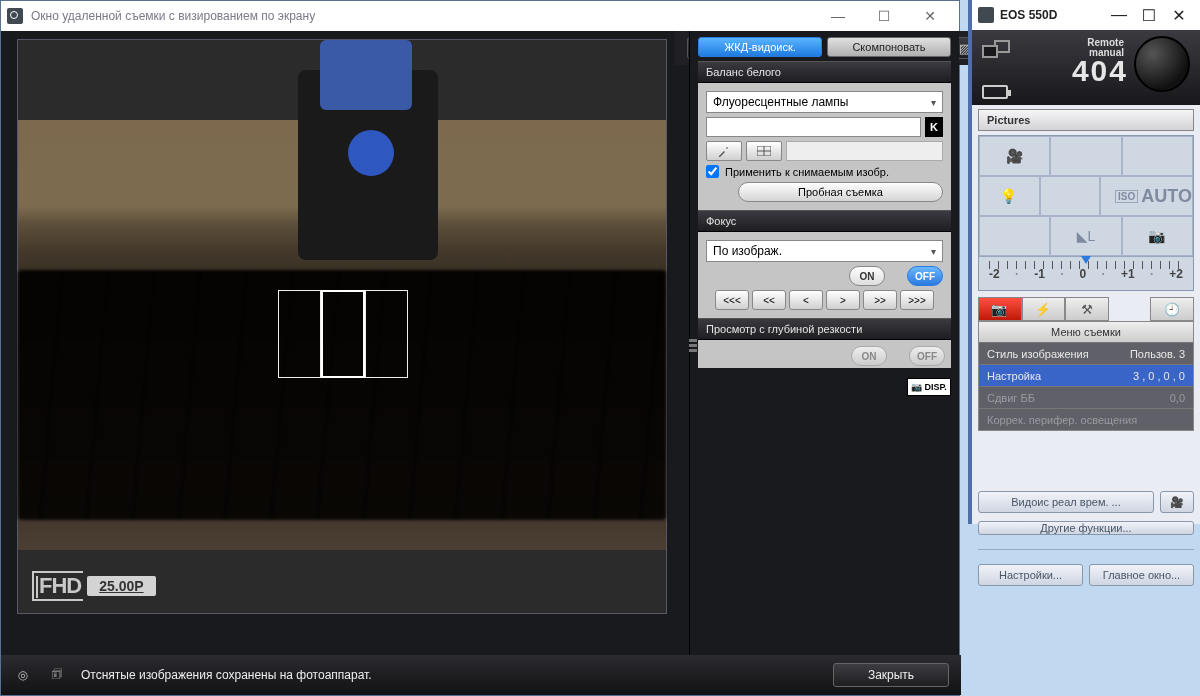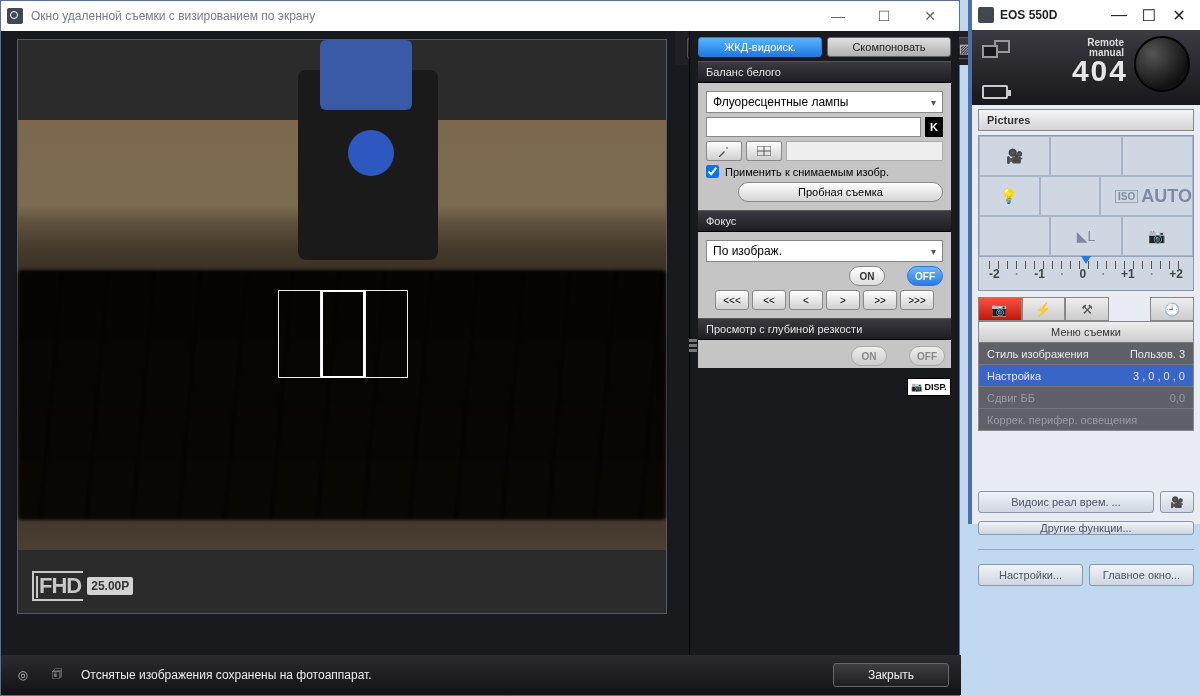--- a/index.html
+++ b/index.html
@@ -35,21 +35,21 @@
   background: repeating-linear-gradient(95deg,#2a231c 0 42px,#1c1712 42px 46px),
               linear-gradient(#1e1a15,#3a3128); background-blend-mode: multiply; filter: blur(1.5px); border-radius:4px;}
 
 .af-grid { position: absolute; left: 260px; top: 250px; width: 130px; height: 88px; display:flex;}
 .af-grid div { flex:1; border: 1px solid #eee; }
 .af-grid div.sel { border: 2px solid #fff; }
 
 .fhd-badge { position: absolute; left: 14px; bottom: 12px; display:flex; align-items:center; gap:4px;}
 .fhd-badge .fhd { font-family: Arial; font-weight: bold; color: #c8c8c8; font-size: 22px; letter-spacing: -1px; border:2px solid #c8c8c8; border-right:none; padding:0 2px;}
 .fhd-badge .fhd:before{content:'';display:inline-block;width:3px;height:22px;border-left:2px solid #c8c8c8;margin-right:-2px;vertical-align:middle;}
-.fhd-badge .fps { background:#d3d3d3; color:#333; font-weight:bold; font-size:12px; padding:2px 4px; border-radius:2px;}
+.fhd-badge .fps { background:#d3d3d3; color:#333; font-weight:bold; font-size:14px; padding:2px 12px; border-radius:2px;text-decoration:underline;}
 
 .bottom-toolbar { height: 34px; background: #202024; display:flex; align-items:center; padding: 0 12px; gap:6px;}
 .rec-btn { width: 70px; height: 22px; background: linear-gradient(#3a3a40,#1c1c20); border:1px solid #555; border-radius:3px; display:flex; align-items:center; justify-content:center;}
 .rec-btn span { width:10px; height:10px; border-radius:50%; background:#e02020;}
 .bottom-toolbar .spacer { flex:1; }
 .tb-btn { width: 36px; height: 22px; background: linear-gradient(#3a3a40,#1c1c20); border:1px solid #555; border-radius:3px; display:flex;align-items:center;justify-content:center; color:#ccc; font-size:13px;}
 .tb-btn.active { background: linear-gradient(#4aa0ff,#1b6bd8); border-color:#2a7ae0; color:#fff;}
 .tb-split { width: 46px; display:flex;}
 .tb-split .half{flex:1;}
 

